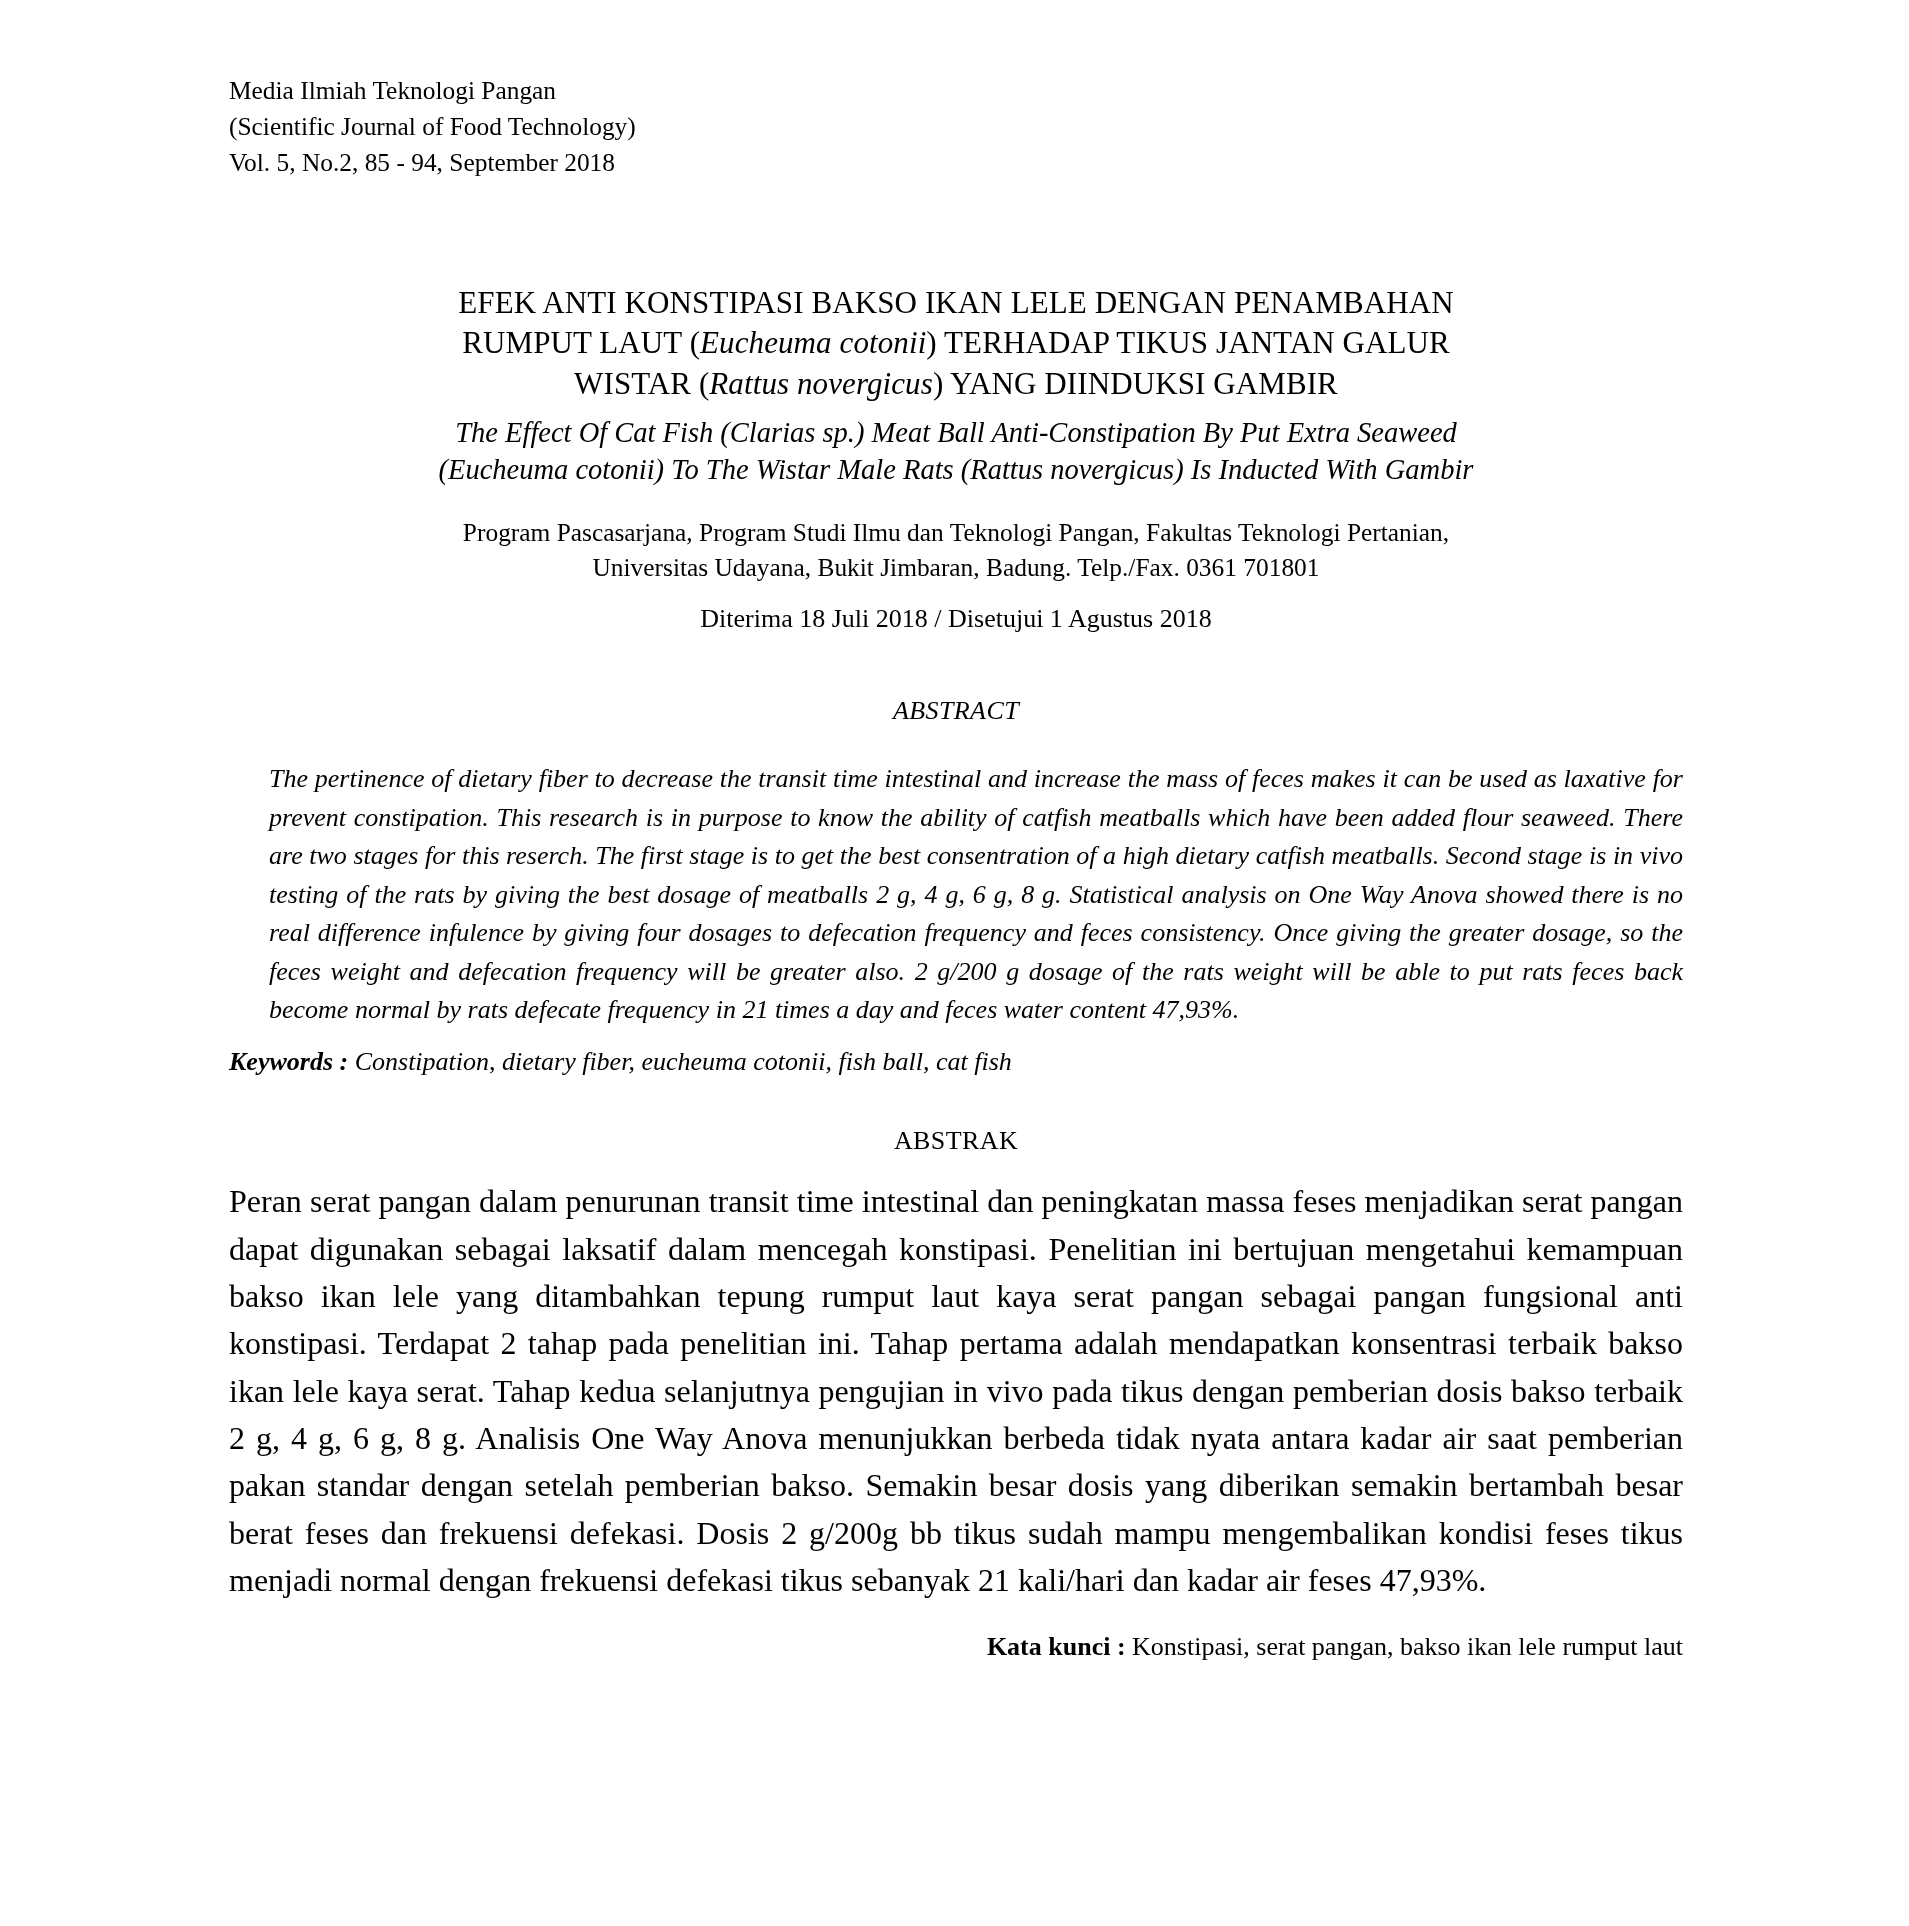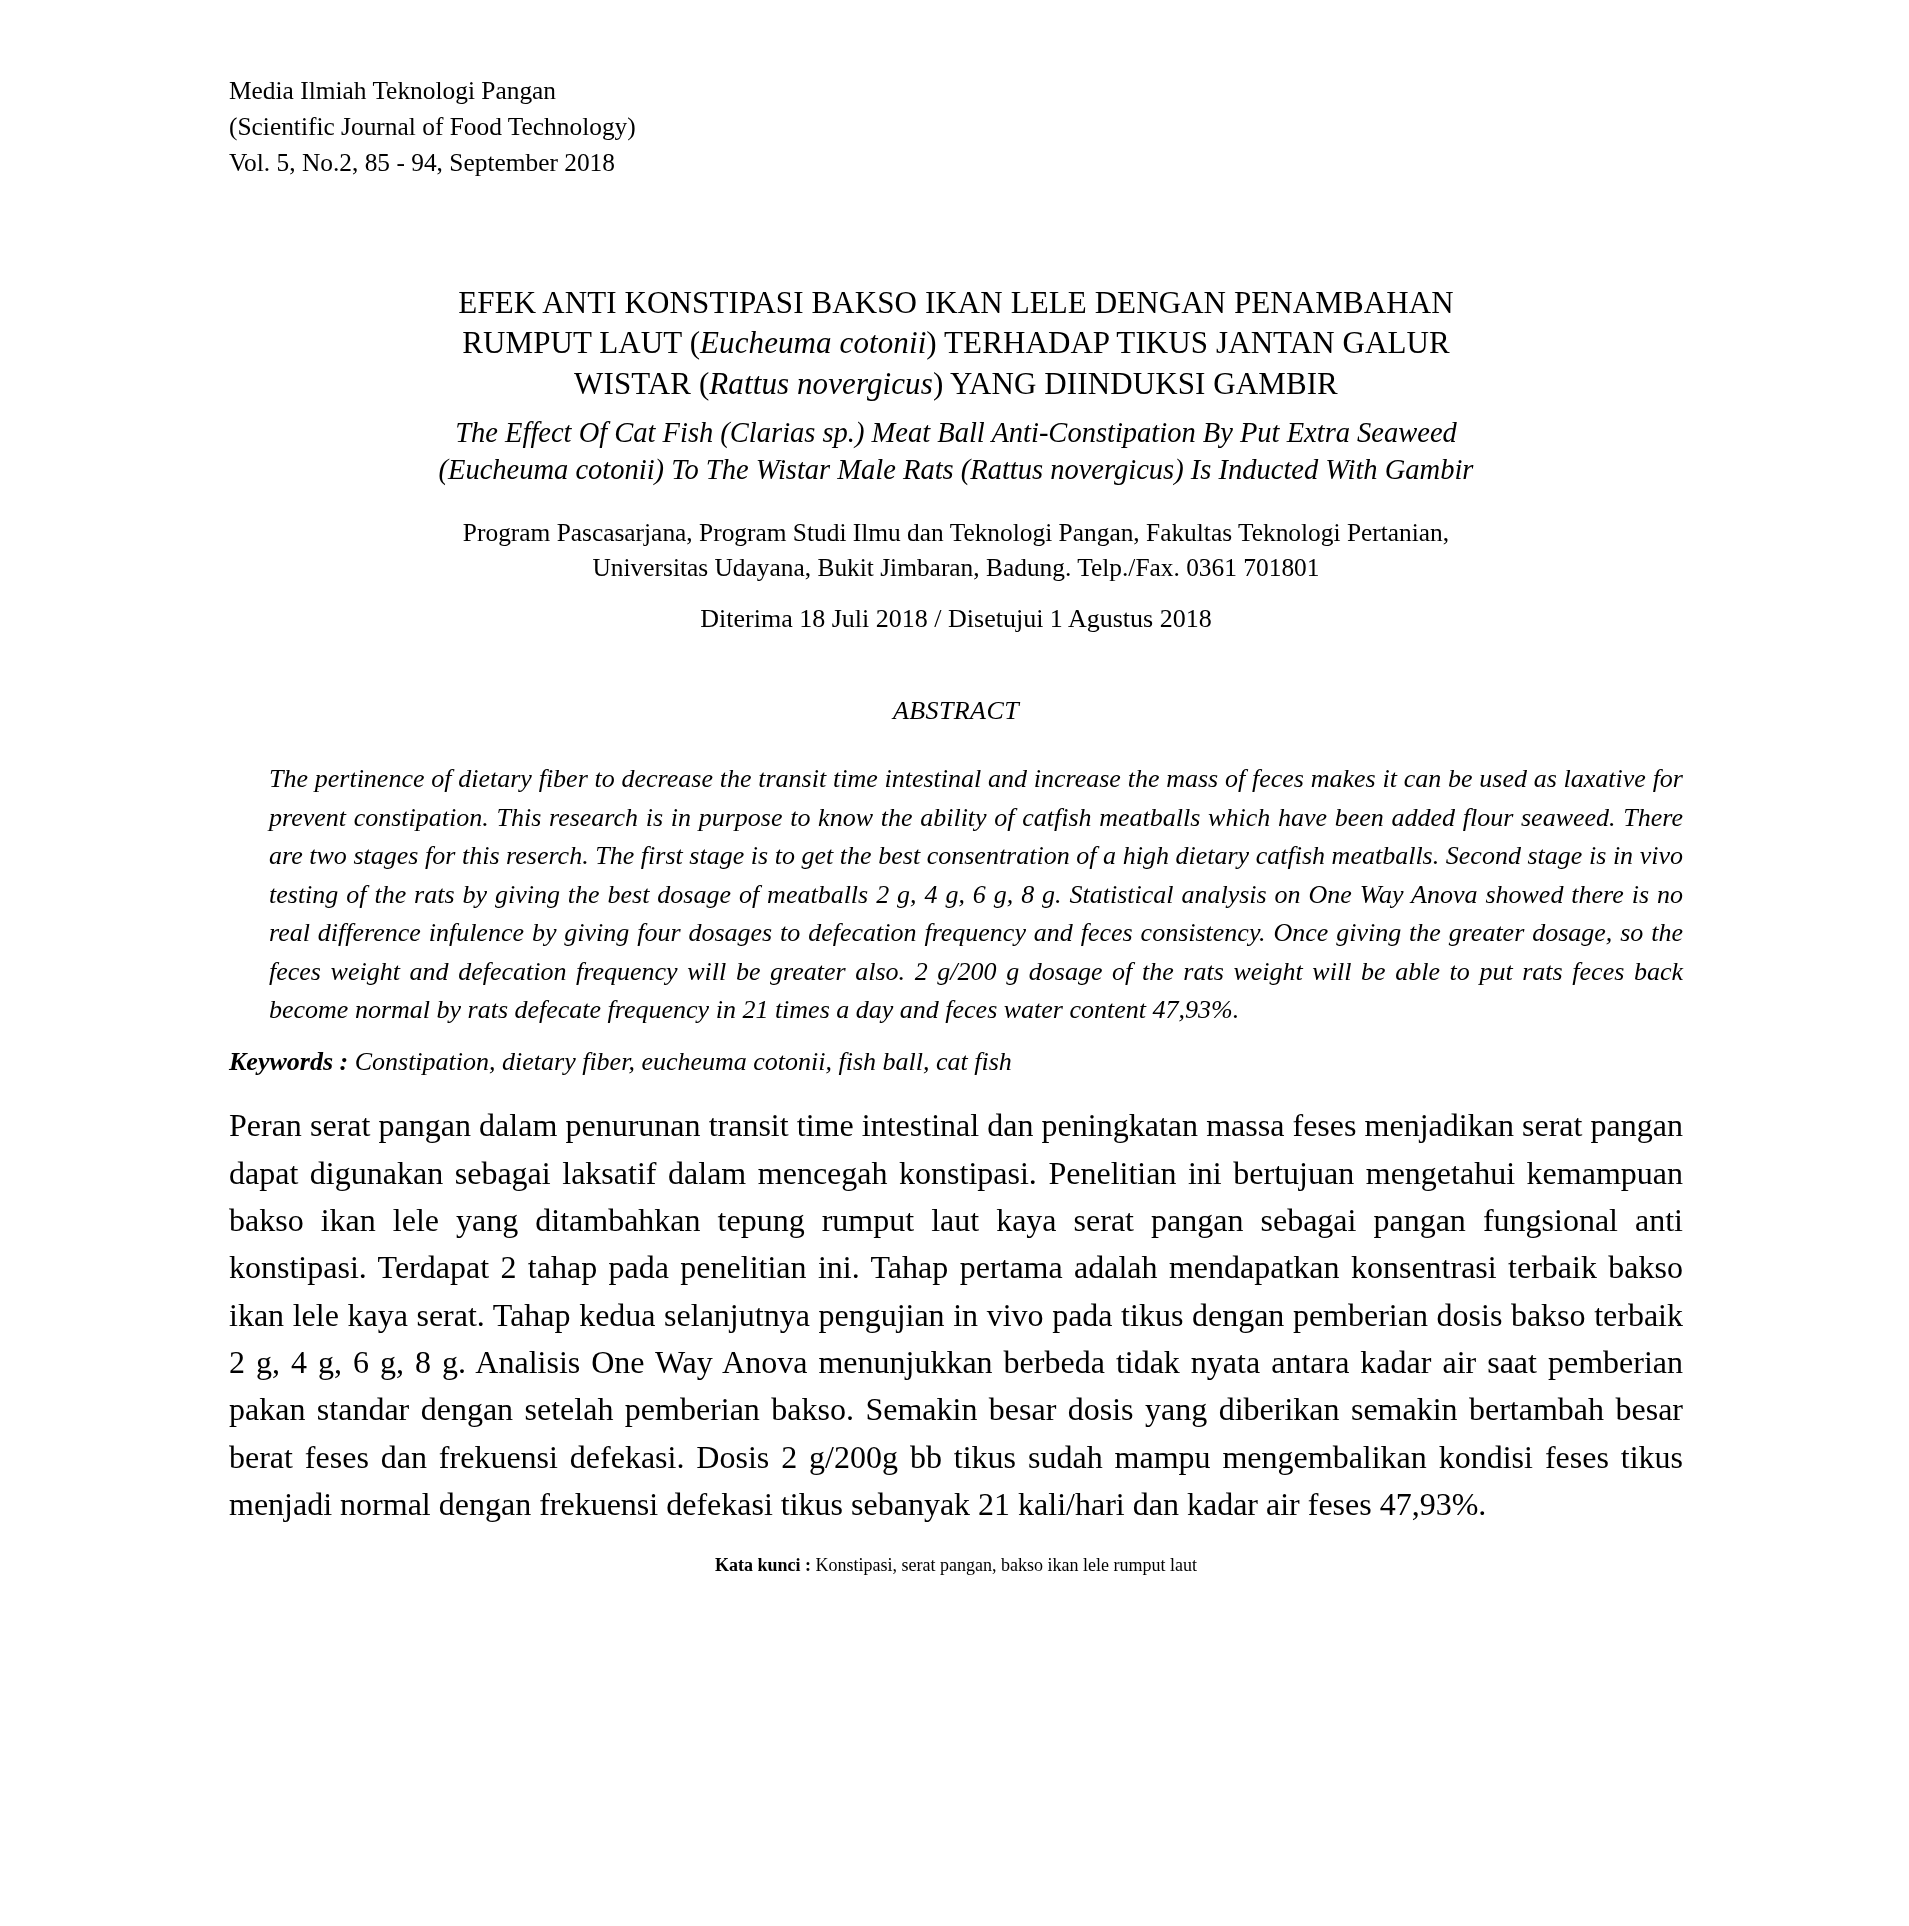--- a/index.html
+++ b/index.html
@@ -114,23 +114,23 @@
 
   .abstract-id {
     margin-top: 22px;
     font-size: 32px;
     line-height: 1.48;
     text-align: justify;
     text-justify: inter-word;
   }
   .keywords-id {
     margin-top: 24px;
-    font-size: 18px;
+    font-size: 26px;
     line-height: 1.45;
-    text-align: center;
+    text-align: right;
   }
   .keywords-id .lead { font-weight: bold; }
 </style>
 </head>
 <body>
 
 <div class="page">
 
   <div class="content">
 
@@ -158,19 +158,20 @@
       <div class="affil">Program Pascasarjana, Program Studi Ilmu dan Teknologi Pangan, Fakultas Teknologi Pertanian,</div>
       <div class="affil">Universitas Udayana, Bukit Jimbaran, Badung. Telp./Fax. 0361 701801</div>
     </div>
 
     <div class="dateline">Diterima 18 Juli 2018 / Disetujui 1 Agustus 2018</div>
 
     <div class="heading-abstract">ABSTRACT</div>
     <div class="abstract-en">The pertinence of dietary fiber to decrease the transit time intestinal and increase the mass of feces makes it can be used as laxative for prevent constipation. This research is in purpose to know the ability of catfish meatballs which have been added flour seaweed. There are two stages for this reserch. The first stage is to get the best consentration of a high dietary catfish meatballs. Second stage is in vivo testing of the rats by giving the best dosage of meatballs 2 g, 4 g, 6 g, 8 g. Statistical analysis on One Way Anova showed there is no real difference infulence by giving four dosages to defecation frequency and feces consistency. Once giving the greater dosage, so the feces weight and defecation frequency will be greater also. 2 g/200 g dosage of the rats weight will be able to put rats feces back become normal by rats defecate frequency in 21 times a day and feces water content 47,93%.</div>
     <div class="keywords-en"><span class="lead">Keywords :</span><span> Constipation, dietary fiber, eucheuma cotonii, fish ball, cat fish</span></div>
 
+    <div class="heading-abstrak">ABSTRAK</div>
     <div class="abstract-id">Peran serat pangan dalam penurunan transit time intestinal dan peningkatan massa feses menjadikan serat pangan dapat digunakan sebagai laksatif dalam mencegah konstipasi. Penelitian ini bertujuan mengetahui kemampuan bakso ikan lele yang ditambahkan tepung rumput laut kaya serat pangan sebagai pangan fungsional anti konstipasi. Terdapat 2 tahap pada penelitian ini. Tahap pertama adalah mendapatkan konsentrasi terbaik bakso ikan lele kaya serat. Tahap kedua selanjutnya pengujian in vivo pada tikus dengan pemberian dosis bakso terbaik 2 g, 4 g, 6 g, 8 g. Analisis One Way Anova menunjukkan berbeda tidak nyata antara kadar air saat  pemberian pakan standar dengan setelah pemberian bakso. Semakin besar dosis yang diberikan semakin bertambah besar berat feses dan frekuensi defekasi.  Dosis 2 g/200g bb tikus sudah mampu mengembalikan kondisi feses tikus menjadi normal dengan frekuensi defekasi tikus sebanyak 21 kali/hari dan kadar air feses 47,93%.</div>
     <div class="keywords-id"><span class="lead">Kata kunci :</span><span> Konstipasi, serat pangan, bakso ikan lele rumput laut</span></div>
 
   </div>
 
 </div>
 
 
 </body></html>

